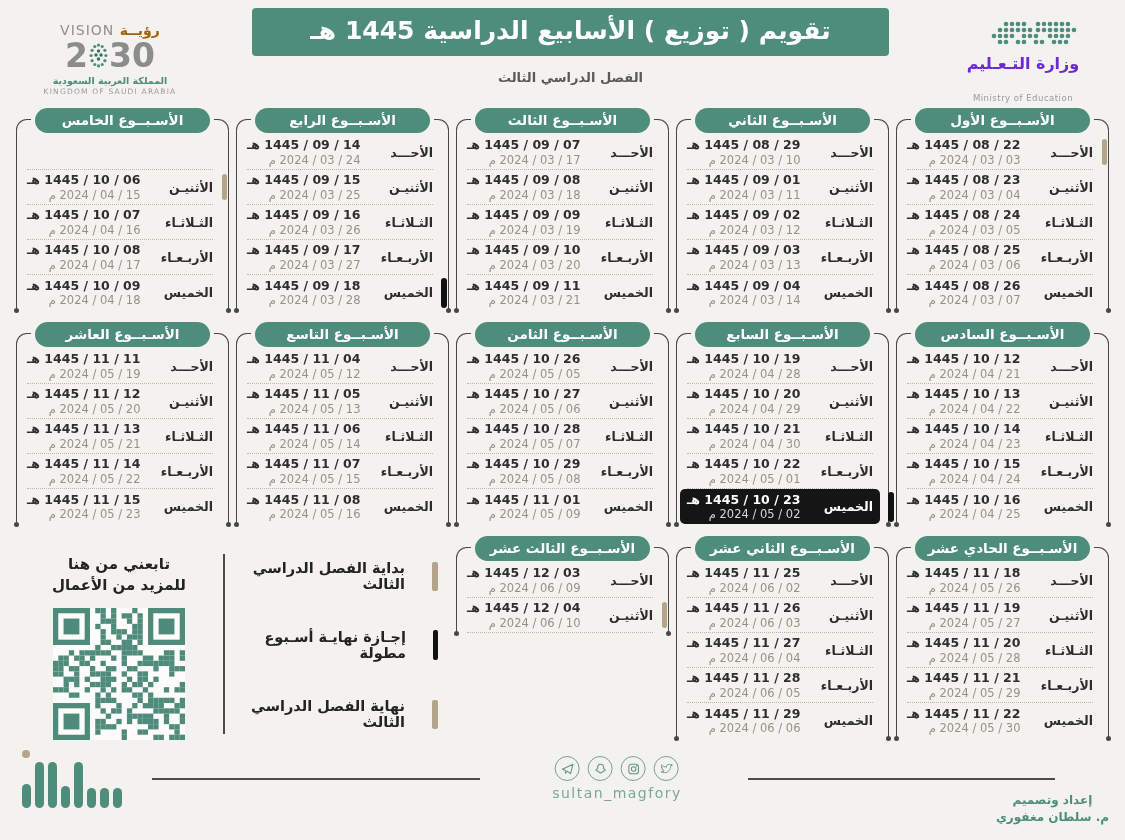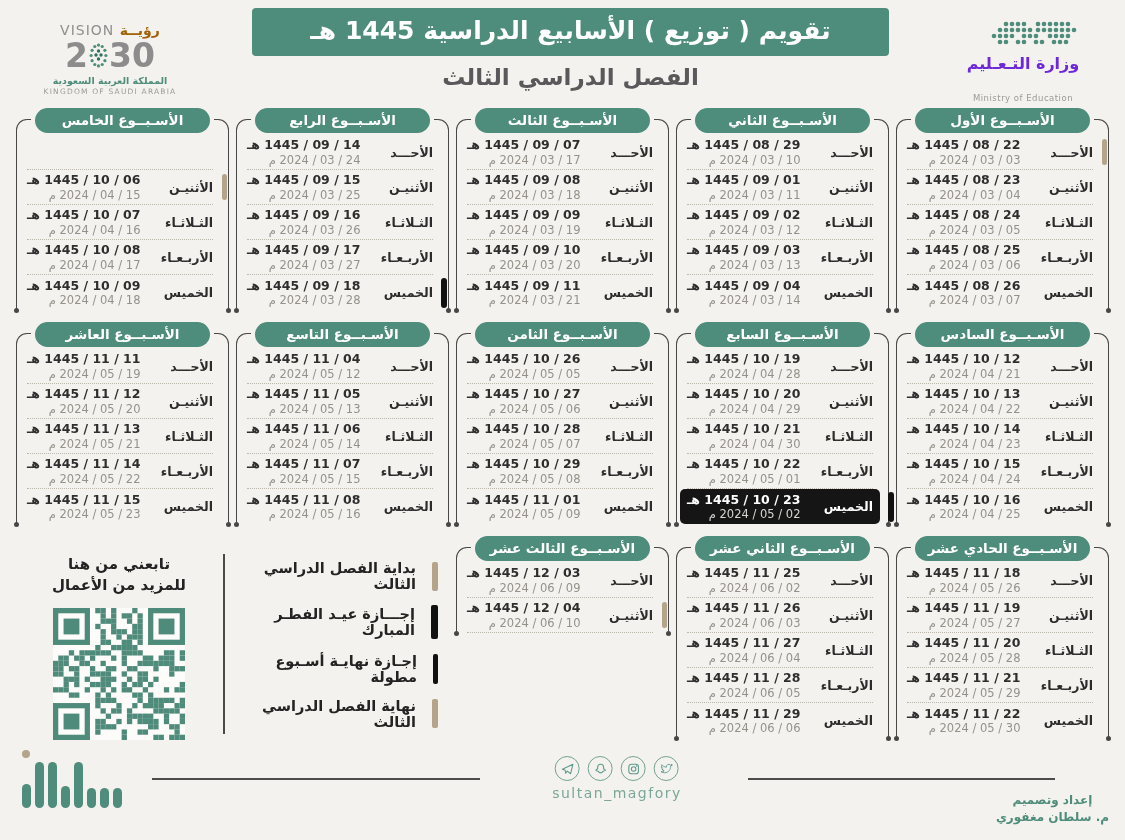--- a/index.html
+++ b/index.html
@@ -11,21 +11,21 @@
     color:#2d2d2d;
   }
   
   .top { display:flex; align-items:flex-start; padding:8px 16px 0 16px; }
   .moe { width:172px; text-align:center; padding-top:12px; direction:ltr; }
   .moe-ar { font-size:16px; font-weight:bold; color:#6d28d9; margin-top:2px; }
   .moe-en { font-size:8.5px; color:#9a9a96; letter-spacing:.5px; margin-top:20px; }
   .head-center { flex:1; text-align:center; }
   .title-pill { display:inline-block; background:#4e8c7b; color:#fff; font-weight:bold;
     font-size:25px; padding:8px 58px 11px 58px; border-radius:4px; }
-  .subtitle { margin-top:8px; font-size:23px; font-weight:600; color:#59595b; }
+  .subtitle { margin-top:14px; font-size:13px; font-weight:600; color:#59595b; }
   .vision { width:188px; text-align:center; padding-top:14px; direction:ltr; }
   .v-l1 { font-size:14px; color:#8f8f8f; letter-spacing:1px; }
   .v-l1 .v-ar { color:#a16207; font-weight:bold; }
   .v-2030 { display:flex; justify-content:center; align-items:center; font-size:33px;
     font-weight:bold; color:#8c8c8c; line-height:1; margin-top:1px; }
   .v-l3 { font-size:9.5px; font-weight:bold; color:#4e8c7b; margin-top:3px; }
   .v-l4 { font-size:7.5px; color:#9a9a9a; letter-spacing:1.2px; margin-top:1px; }
   
   .grid { display:grid; grid-template-columns:repeat(5,211px); justify-content:center;
     column-gap:9px; row-gap:8px; margin-top:5px; }
@@ -55,21 +55,21 @@
     width:5px; height:26px; border-radius:3px; }
   .marker.tan { background:#b3a48a; }
   .marker.black { background:#111; width:6px; height:30px; }
   .row.hl { background:#151515; border-radius:5px; margin:0 -7px; padding:0 7px; border-bottom:none; }
   .row.hl .day, .row.hl .hd { color:#fff; }
   .row.hl .gd { color:#d8d6d2; }
   
   .legend { grid-column:span 2; display:flex; direction:rtl; padding:14px 6px 0 4px; }
   .legend-items { flex:1; display:flex; flex-direction:column; justify-content:space-between;
     padding:10px 4px 14px 16px; }
-  .l-item { display:flex; align-items:center; gap:16px; }
+  .l-item { display:flex; align-items:center; gap:27px; }
   .l-bar { width:6px; height:29px; border-radius:2px; flex:0 0 auto; }
   .l-bar.tan { background:#b3a48a; }
   .l-bar.black-thick { background:#111; width:7px; height:34px; }
   .l-bar.black-thin { background:#111; width:5px; height:30px; }
   .l-label { font-size:14.5px; font-weight:bold; color:#232323; }
   .l-divider { width:2px; background:#4a4a4a; margin:4px 6px 10px 6px; }
   .qr-block { width:196px; text-align:center; padding-top:4px; }
   .follow { font-size:15px; font-weight:bold; color:#232323; line-height:1.4; }
   .qr { margin-top:12px; }
   
@@ -701,24 +701,20 @@
           </div>
           <span class="marker tan"></span>
         </div>
       </div>
     </div>
     <div class="legend">
       <div class="legend-items">
         <div class="l-item">
           <span class="l-bar tan"></span>
           <span class="l-label">بداية الفصل الدراسي الثالث</span>
-        </div>
-        <div class="l-item">
-          <span class="l-bar black-thick"></span>
-          <span class="l-label">إجـــازة عيـد الفطـر المبارك</span>
         </div>
         <div class="l-item">
           <span class="l-bar black-thin"></span>
           <span class="l-label">إجـازة نهايـة أسـبوع مطولة</span>
         </div>
         <div class="l-item">
           <span class="l-bar tan"></span>
           <span class="l-label">نهاية الفصل الدراسي الثالث</span>
         </div>
       </div>

